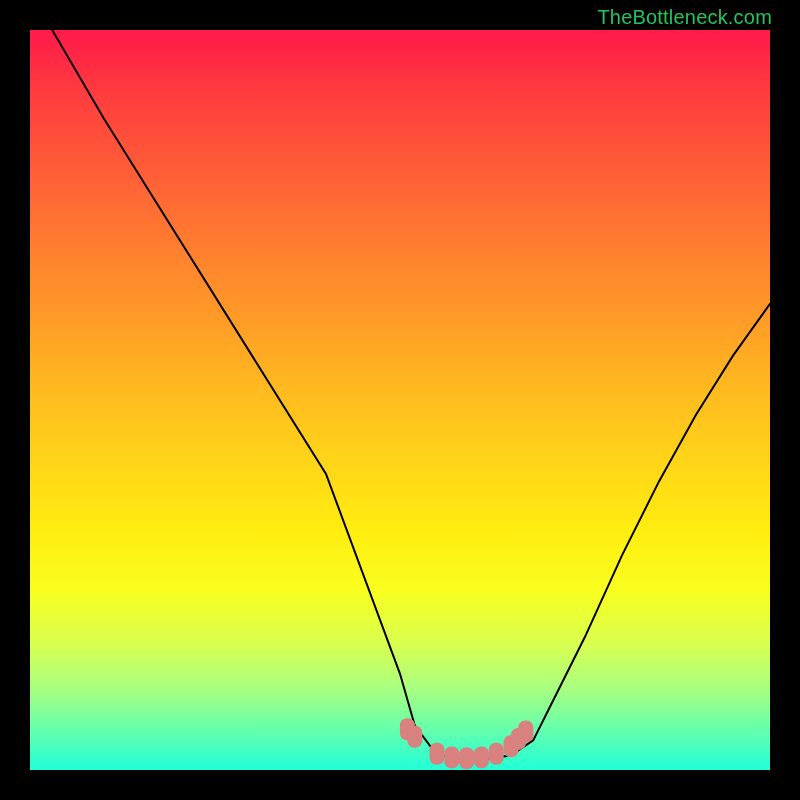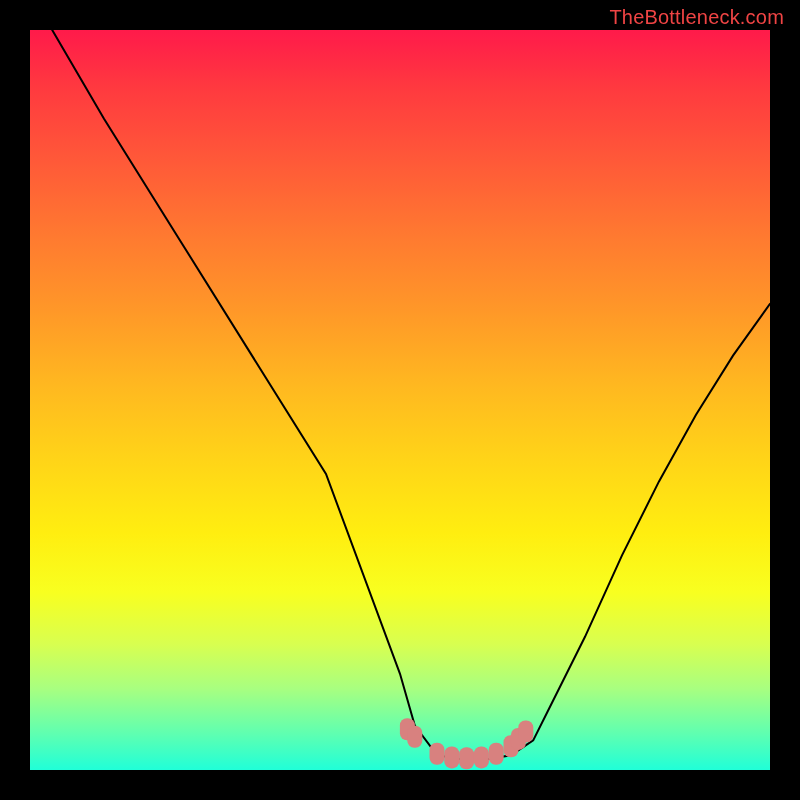--- a/index.html
+++ b/index.html
@@ -1,22 +1,22 @@
 <!DOCTYPE html>
 <html><head>
 <meta charset="utf-8">
 <style>
   * { margin: 0; padding: 0; box-sizing: border-box; }
   html, body { width: 800px; height: 800px; overflow: hidden; }
   body { background: #000; position: relative; font-family: Arial, sans-serif; }
   .watermark {
     position: absolute;
     top: 6px;
-    right: 16px;
-    color: #ef4444;
+    right: 28px;
+    color: #22c55e;
     font-size: 20px;
     font-weight: 500;
     letter-spacing: 0.2px;
     z-index: 10;
   }
   .plot-area {
     position: absolute;
     left: 30px;
     top: 30px;
     width: 740px;

